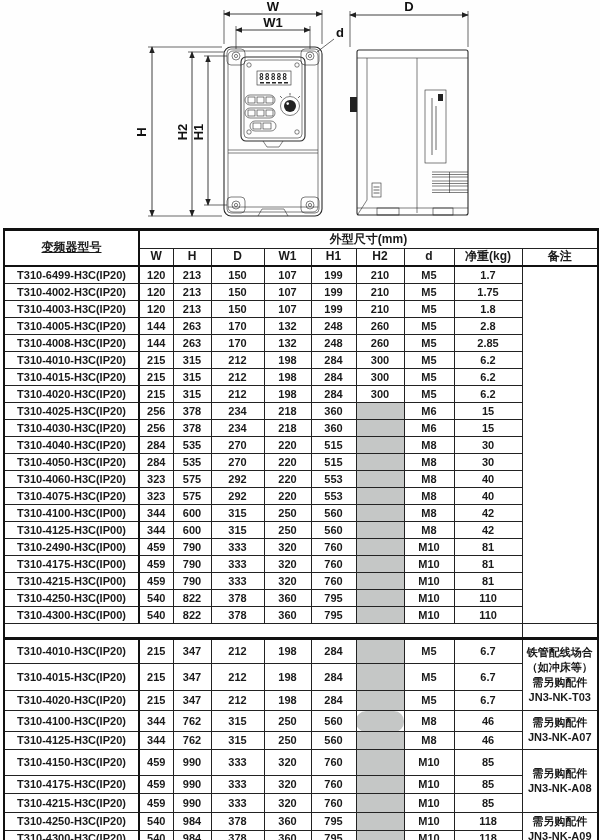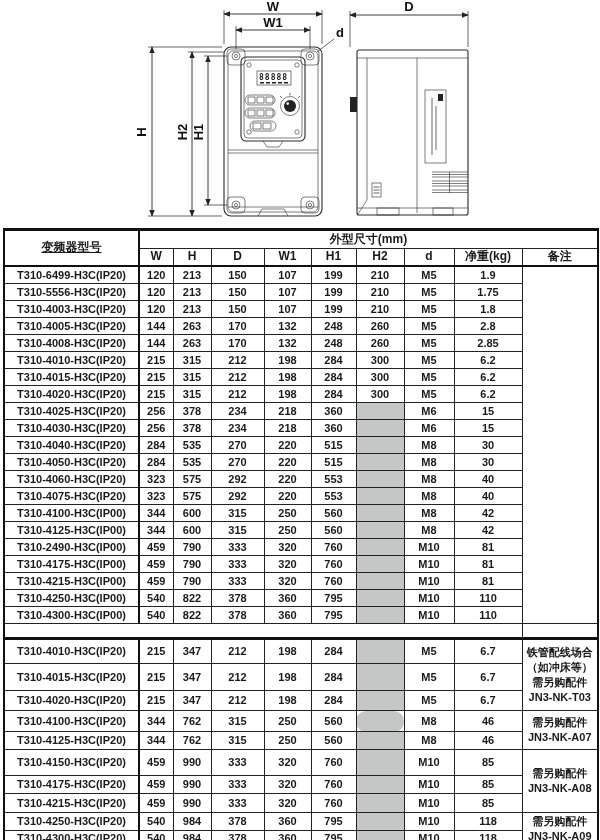--- a/index.html
+++ b/index.html
@@ -220,25 +220,25 @@
     <tbody id="g1">
         <tr>
           <td class="model">T310-6499-H3C(IP20)</td>
           <td>120</td>
           <td>213</td>
           <td>150</td>
           <td>107</td>
           <td>199</td>
           <td>210</td>
           <td>M5</td>
-          <td>1.9</td>
+          <td>1.7</td>
           <td rowspan="21"></td>
         </tr>
         <tr>
-          <td class="model">T310-5556-H3C(IP20)</td>
+          <td class="model">T310-4002-H3C(IP20)</td>
           <td>120</td>
           <td>213</td>
           <td>150</td>
           <td>107</td>
           <td>199</td>
           <td>210</td>
           <td>M5</td>
           <td>1.75</td>
         </tr>
         <tr>

